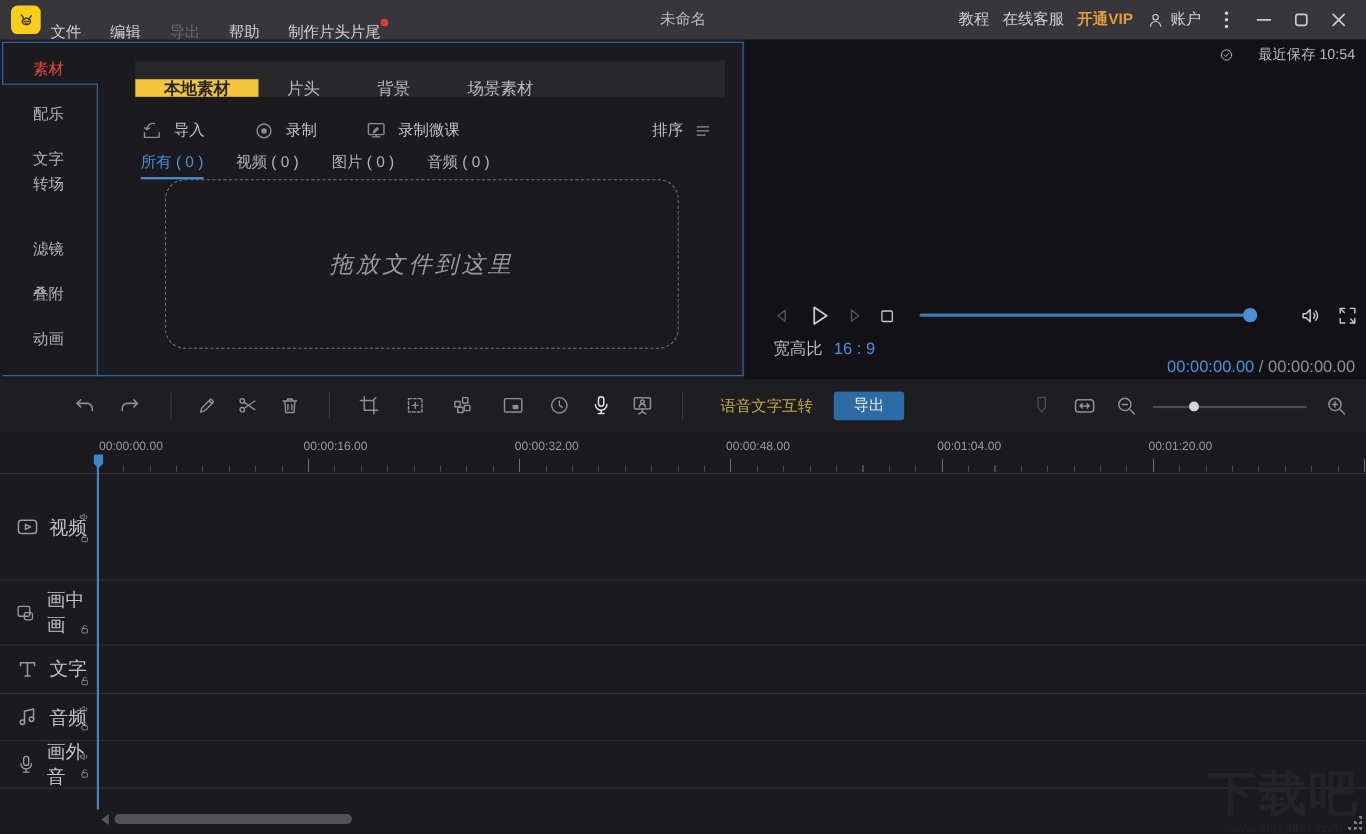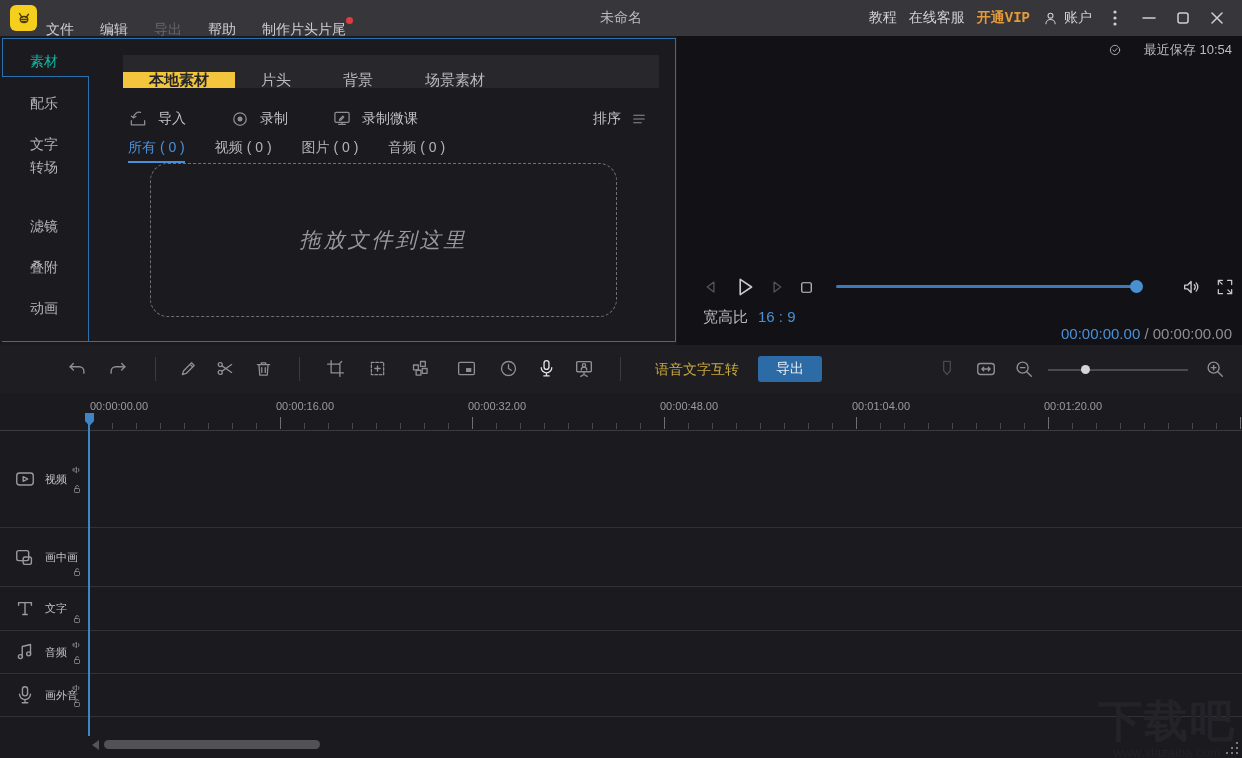--- a/index.html
+++ b/index.html
@@ -10,29 +10,29 @@
   .ic { stroke:#8e8e93; fill:none; stroke-width:1.5; stroke-linecap:round; stroke-linejoin:round; }
 
   
   .titlebar { position:absolute; left:0; top:0; width:1242px; height:36px; background:#37373b; display:flex; align-items:center; }
   .logo { position:absolute; left:10px; top:5px; width:27px; height:26px; background:#f5cf1b; border-radius:6px; display:flex; align-items:center; justify-content:center; }
   .menu { position:absolute; left:46px; top:0; height:36px; display:flex; align-items:center; gap:26px; font-size:14px; color:#cfcfd3; }
   .menu .mi { cursor:default; position:relative;margin-top:24px; }
   .menu .disabled { color:#66666b; }
   .red-dot { position:absolute; right:-7px; top:-4px; width:7px; height:7px; border-radius:50%; background:#e03c3c; }
   .win-title { position:absolute; left:0; right:0; top:0; height:36px; display:flex; align-items:center; justify-content:center; font-size:14px; color:#b9b9be; pointer-events:none; }
-  .tb-right { position:absolute; right:0; top:0; height:36px; display:flex; align-items:center; gap:12px; padding-right:14px; font-size:14px; color:#cfcfd3;font-family:Liberation Mono, monospace; }
+  .tb-right { position:absolute; right:0; top:0; height:36px; display:flex; align-items:center; gap:12px; padding-right:14px; font-size:14px; color:#cfcfd3; }
   .vip { color:#e39a3b; font-weight:bold; }
   .account { display:flex; align-items:center; gap:5px; }
   .winbtn { width:22px; height:22px; display:flex; align-items:center; justify-content:center; }
 
   
   .blue-line { position:absolute; background:#2c6fae; }
   .sidebar-item { position:absolute; left:0; width:88px; height:28px; line-height:28px; text-align:center; font-size:14px; color:#b3b3b8; }
-  .sidebar-item.active { color:#14b8a6;font-family:Liberation Serif, serif; }
+  .sidebar-item.active { color:#ef4444; }
 
   .tabbar { position:absolute; left:123px; top:55px; width:536px; height:33px; background:#28282c; display:flex; align-items:stretch; }
   .tab { padding:0 26px; display:flex; align-items:center; font-size:15px; color:#b9b9be;margin-top:17px; }
   .tab.active { background:#f2c53d; color:#26262a; font-weight:bold; }
 
   .actrow { position:absolute; left:128px; top:104px; width:520px; height:30px; display:flex; align-items:center; font-size:14px; color:#c2c2c6; }
   .act { display:flex; align-items:center; gap:10px; margin-right:44px; }
   .sortbox { position:absolute; right:0; display:flex; align-items:center; gap:9px; }
 
   .filters { position:absolute; left:128px; top:139px; display:flex; gap:30px; font-size:14px; color:#b3b3b8; }
@@ -70,21 +70,21 @@
   .ruler-label { position:absolute; top:400px; font-size:11px; color:#9a9a9f; }
   .ticks { position:absolute; left:88px; top:398px; width:1154px; height:31px;
     background:
       repeating-linear-gradient(to right,#6e6e73 0 1px,transparent 1px 192px) left bottom / 1154px 12px no-repeat,
       repeating-linear-gradient(to right,#48484e 0 1px,transparent 1px 24px) left bottom / 1154px 6px no-repeat; }
   .ruler-base { position:absolute; left:0; top:430px; width:1242px; height:1px; background:#3a3a3f; }
 
   .track-row { position:absolute; left:0; width:1242px; border-bottom:1px solid #313136; background:#1b1b1f; }
   .track-head { position:absolute; left:0; top:0; bottom:0; width:88px; display:flex; align-items:center; }
   .t-ic { margin-left:14px; }
-  .t-label { margin-left:9px; font-size:11px; color:#c2c2c6; }
+  .t-label { margin-left:9px; font-size:17px; color:#c2c2c6; }
   .t-flags { position:absolute; right:5px; top:0; bottom:0; display:flex; flex-direction:column; justify-content:center; gap:7px; align-items:center; }
 
   .playhead-flag { position:absolute; left:85px; top:413px; width:9px; height:13px; background:#3f84c6;
     clip-path:polygon(0 0,100% 0,100% 62%,50% 100%,0 62%); }
   .playhead-line { position:absolute; left:88px; top:424px; width:2px; height:312px; background:#3f84c6; }
 
   .hscroll-arrow { position:absolute; left:92px; top:740px; width:0; height:0;
     border-top:5px solid transparent; border-bottom:5px solid transparent; border-right:7px solid #55555a; }
   .hscroll-thumb { position:absolute; left:104px; top:740px; width:216px; height:9px; border-radius:5px; background:#515156; }
 

